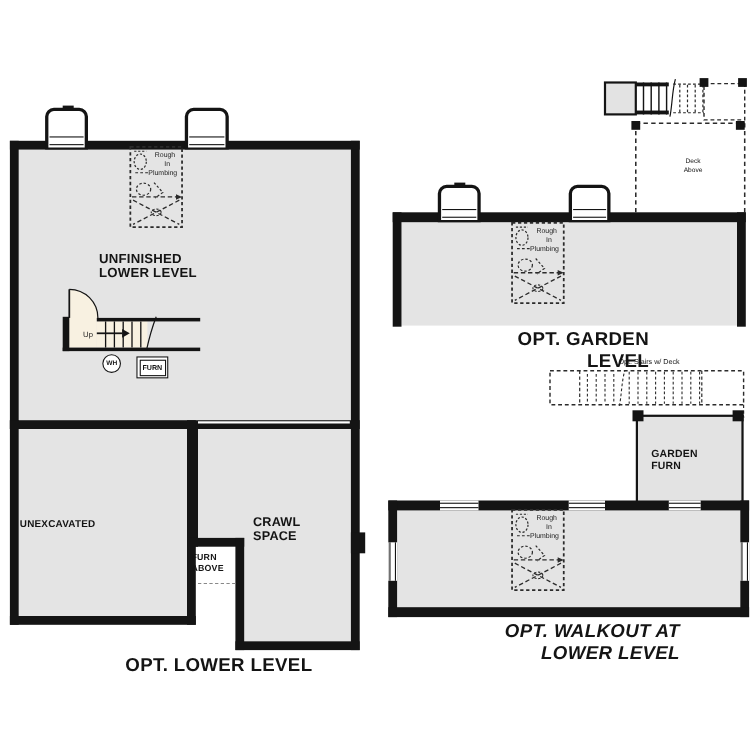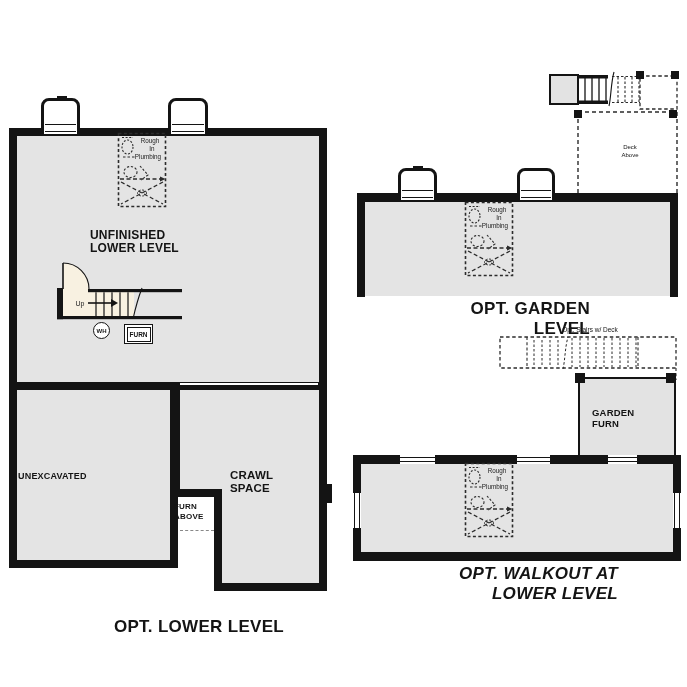--- a/index.html
+++ b/index.html
@@ -123,21 +123,21 @@
     <div class="dashline" style="left:180px;top:530px;width:34px;"></div>
     <div class="lbl" style="left:174px;top:502px;width:46px;font-size:8px;line-height:10px;">
       <span>FURN</span>
       <span>ABOVE</span>
     </div>
     <div class="lbl" style="left:230px;top:469px;width:90px;font-size:11.5px;line-height:13px;">
       <span>CRAWL</span>
       <span>SPACE</span>
     </div>
 
-    <div class="caption" style="left:60px;top:595px;width:224px;margin-top:22px;">OPT. LOWER LEVEL</div>
+    <div class="caption" style="left:60px;top:595px;width:224px;">OPT. LOWER LEVEL</div>
   </div>
 
   <div>
 
     <svg style="left:545px;top:68px;" width="142" height="128" viewBox="0 0 142 128">
       <rect x="5" y="7" width="28" height="29" fill="#e3e3e3" stroke="#141414" stroke-width="2"></rect>
       <rect x="33" y="7" width="30" height="3.5" fill="#141414"></rect>
       <rect x="33" y="32.5" width="30" height="3.5" fill="#141414"></rect>
       <g stroke="#141414" stroke-width="1.3">
         <line x1="40" y1="7" x2="40" y2="36"></line>

